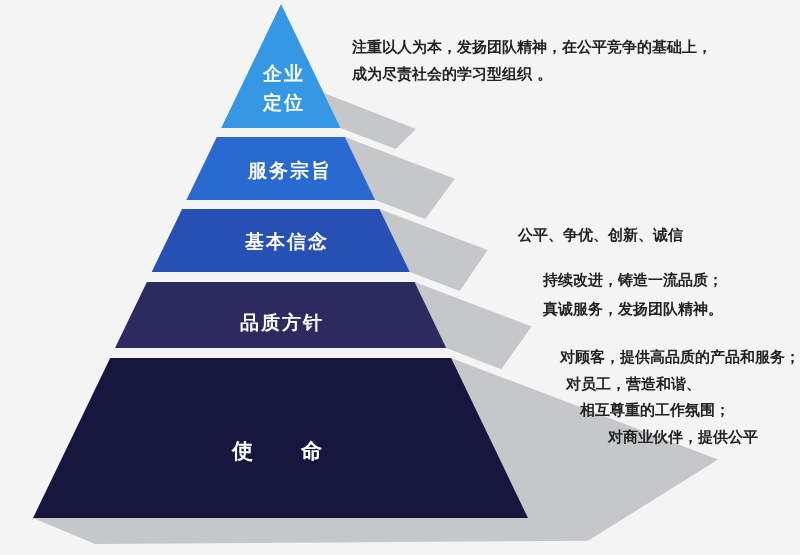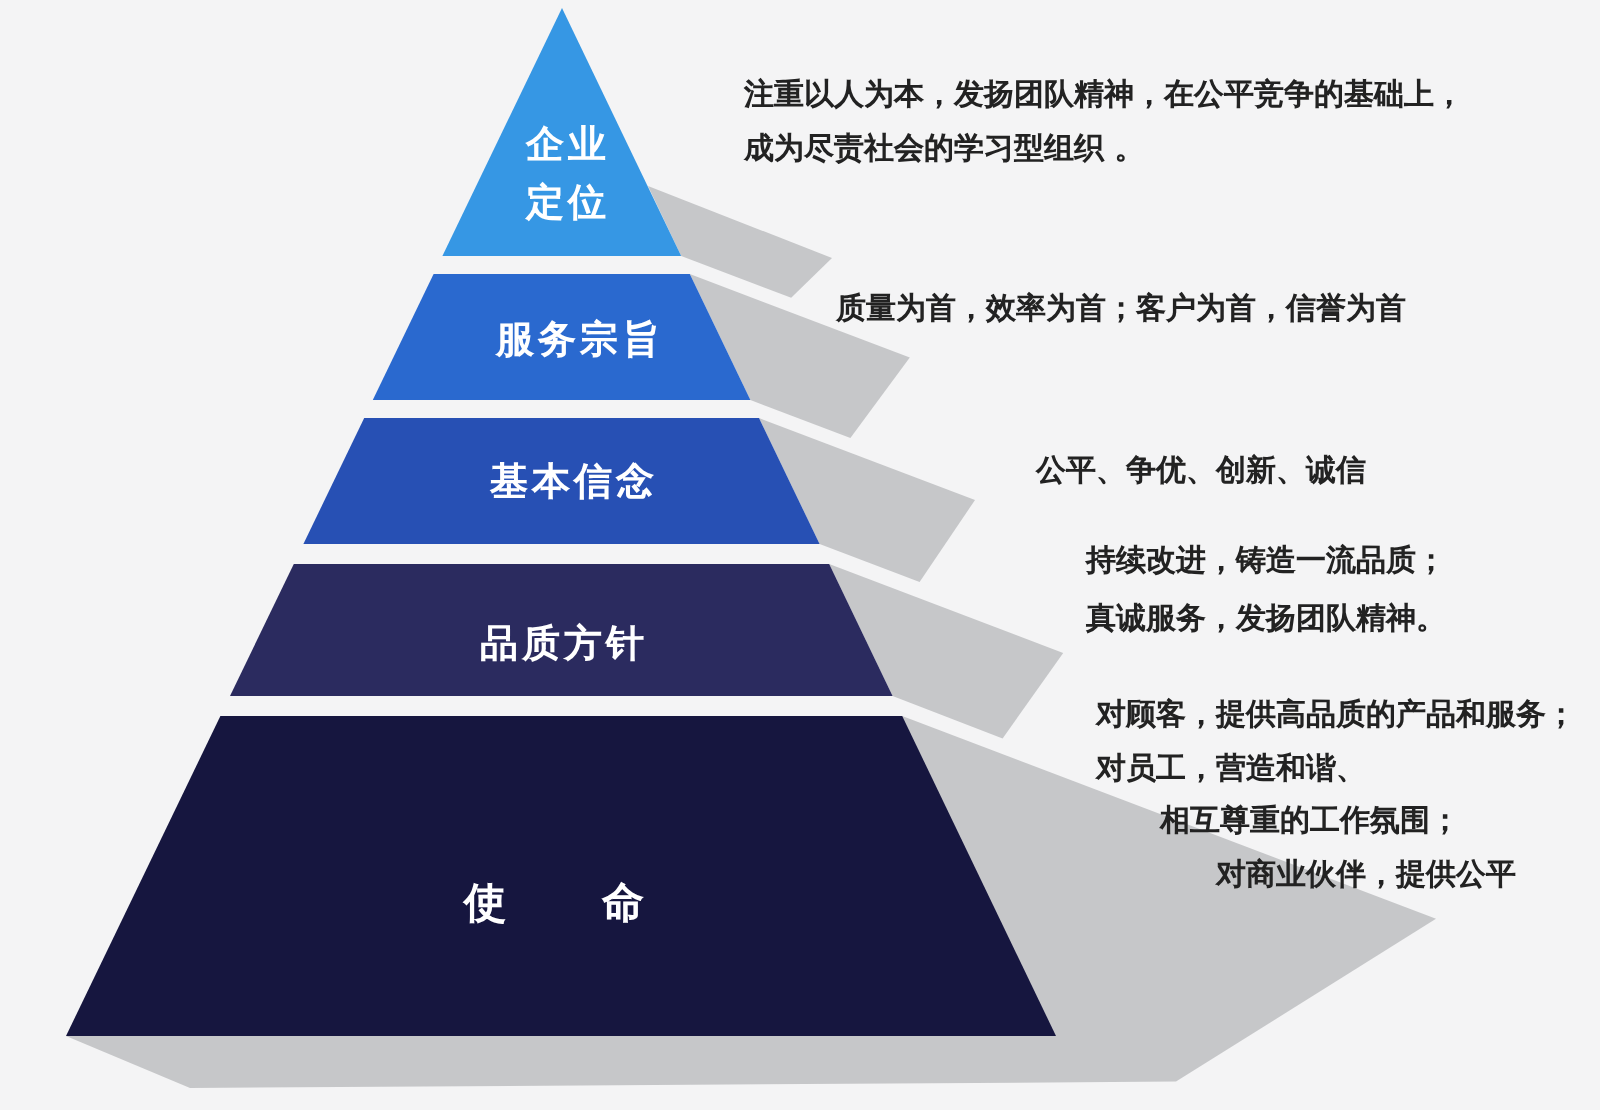--- a/index.html
+++ b/index.html
@@ -40,22 +40,22 @@
   }
   .annotation {
     position: absolute;
     color: #222222;
     font-weight: bold;
     font-size: 15px;
     line-height: 27px;
     white-space: nowrap;
   }
   .annotation .ann-line { white-space: nowrap; }
-  .mission-block .ann-line:nth-child(1) { margin-left: 0; }
-  .mission-block .ann-line:nth-child(2) { }
+  .mission-block .ann-line:nth-child(1) { margin-left: 12px; }
+  .mission-block .ann-line:nth-child(2) { margin-left: 18px; }
   .mission-block .ann-line:nth-child(3) { margin-left: 32px; }
   .mission-block .ann-line:nth-child(4) { margin-left: 60px; }
   .mission-block .ann-line:nth-child(5) { margin-left: 58px; }
   .mission-block .ann-line { line-height: 26.5px; }
   .quality-block .ann-line { line-height: 29px; }
 </style>
 </head>
 <body>
 
 <div class="stage">
@@ -74,26 +74,25 @@
     <polygon points="216.8,137 344.9,137 375.2,200 186.4,200" fill="#2a69cf"></polygon>
     <polygon points="281,4 340.6,128 221.2,128" fill="#3697e4"></polygon>
   </svg>
 
   <div class="tier-label wrap2" style="left:284px; top:88px;">企业定位</div>
   <div class="tier-label" style="left:290px; top:170px;">服务宗旨</div>
   <div class="tier-label" style="left:287px; top:241px;">基本信念</div>
   <div class="tier-label" style="left:282px; top:322px;">品质方针</div>
   <div class="tier-label mission" style="left:278px; top:452px;">使　　命</div>
 
-  <div class="annotation" style="left:352px; top:34px;margin-left:20px;">
+  <div class="annotation" style="left:352px; top:34px;">
     <div class="ann-line">注重以人为本，发扬团队精神，在公平竞争的基础上，</div>
     <div class="ann-line">成为尽责社会的学习型组织 。</div>
   </div>
 
-  <div class="annotation" style="left:418px; top:141px;">质量为首，效率为首；客户为首，信誉为首</div>
 
   <div class="annotation" style="left:518px; top:222px;">公平、争优、创新、诚信</div>
 
   <div class="annotation quality-block" style="left:543px; top:266px;">
     <div class="ann-line">持续改进，铸造一流品质；</div>
     <div class="ann-line">真诚服务，发扬团队精神。</div>
   </div>
 
   <div class="annotation mission-block" style="left:548px; top:344px;">
     <div class="ann-line">对顾客，提供高品质的产品和服务；</div>

